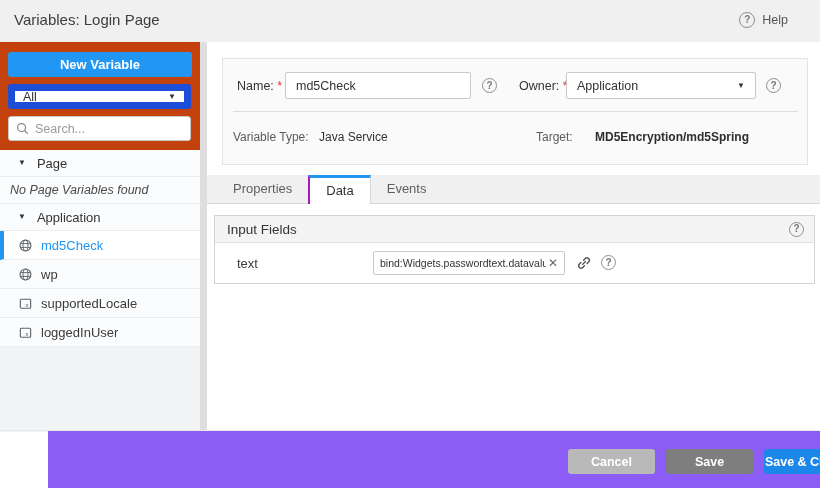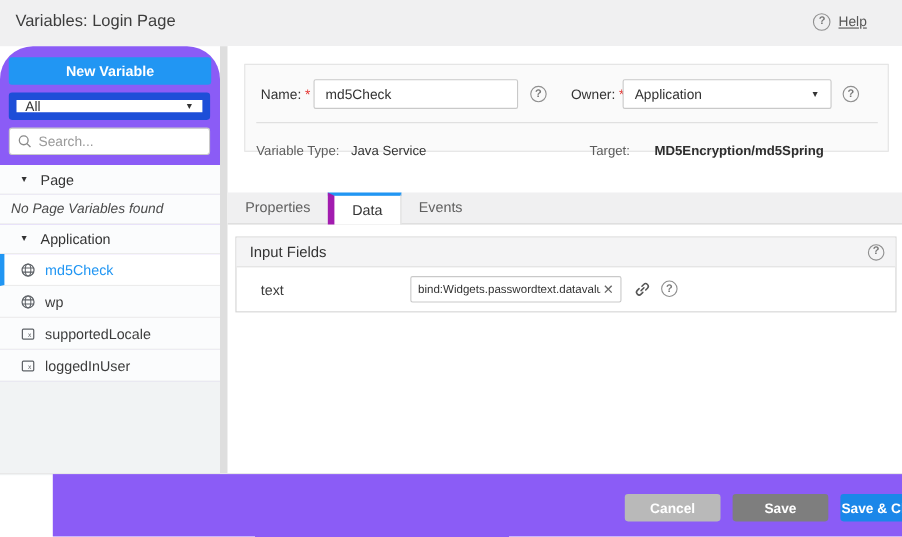--- a/index.html
+++ b/index.html
@@ -5,28 +5,28 @@
   * { margin:0; padding:0; box-sizing:border-box; }
   html,body { width:820px; height:488px; }
   body { font-family:"Liberation Sans", sans-serif; background:#fff; color:#333; }
   #app { position:relative; width:820px; height:488px; overflow:hidden; background:#fff; }
 
   
   .header { position:absolute; left:0; top:0; width:820px; height:42px; background:#f0f0f1;text-align:center; }
   .header-title { position:absolute; left:14px; top:11px; font-size:15px; color:#3d3d3d; }
   .header-help { position:absolute; right:32px; top:12px; display:flex; align-items:center; gap:7px; cursor:pointer; }
   .header-help .qmark { width:16px; height:16px; }
-  .header-help span.lbl { font-size:12.5px; color:#555;text-decoration:underline; }
+  .header-help span.lbl { font-size:12.5px; color:#555; }
 
   .qmark { display:inline-flex; align-items:center; justify-content:center;
            width:15px; height:15px; border:1.4px solid #8f8f8f; border-radius:50%;
            color:#777; font-size:10px; font-weight:bold; line-height:1; flex:0 0 auto; }
 
   
-  .sidebar { position:absolute; left:0; top:42px; width:200px; height:388px; background:#8b5cf6;border-radius:30px; }
+  .sidebar { position:absolute; left:0; top:42px; width:200px; height:388px; background:#c2410c; }
   .divider-v { position:absolute; left:200px; top:42px; width:7px; height:388px; background:#dedede; }
 
   .new-var-btn { position:absolute; left:8px; top:10px; width:184px; height:25px;
                  background:var(--accent,#2196f3); color:#fff; border:none; border-radius:3px;
                  font-size:13px; font-weight:bold; font-family:inherit; cursor:pointer; }
   .filter-select { position:absolute; left:8px; top:42px; width:183px; height:25px;
                    background:#fff; border:7px solid #1d4ed8; border-radius:3px;
                    font-size:12.5px; color:#333; display:flex; align-items:center;
                    padding:0 8px; cursor:pointer; }
   .filter-select .caret { margin-left:auto; }
@@ -47,21 +47,21 @@
                 color:#4a4a4a; cursor:default; }
   .tree-item { height:29px; padding-left:18px; gap:8px; font-size:13px; color:#3c3c3c; }
   .tree-item .vicon { flex:0 0 auto; display:inline-flex; }
   .tree-item.selected { background:#fff; border-left:4px solid var(--accent,#2196f3);
                         padding-left:14px; color:var(--accent,#2196f3); }
   .tree-filler { height:85px; background:#f1f3f4; border-bottom:none; cursor:default; }
 
   
   .main { position:absolute; left:207px; top:42px; width:613px; height:388px; background:#fff; }
 
-  .details-panel { position:absolute; left:15px; top:16px; width:586px; height:80px;
+  .details-panel { position:absolute; left:15px; top:16px; width:586px; height:107px;
                    background:#fafafa; border:1px solid #e3e3e3;padding-left:38px; }
   .fld-label { font-size:12.5px; color:#333; }
   .req { color:#e53935; }
   .name-label  { position:absolute; left:14px; top:20px; }
   .name-input  { position:absolute; left:62px; top:13px; width:186px; height:27px;
                  border:1px solid #c9c9c9; border-radius:2px; font-size:12.5px;
                  font-family:inherit; color:#333; padding:0 10px; background:#fff; }
   .name-help   { position:absolute; left:259px; top:19px; }
   .owner-label { position:absolute; left:296px; top:20px; }
   .owner-select{ position:absolute; left:343px; top:13px; width:190px; height:27px;
@@ -75,26 +75,26 @@
   .ro-label    { color:#5c5c5c; }
   .ro-value    { color:#2e2e2e; font-weight:bold; }
   .ro-vt-label { position:absolute; left:0; }
   .ro-vt-value { position:absolute; left:86px; font-weight:normal; color:#333;text-align:center; }
   .ro-tg-label { position:absolute; left:303px; }
   .ro-tg-value { position:absolute; left:362px; }
 
   
   .tabbar { position:absolute; left:0; top:133px; width:613px; height:29px;
             background:#f0f0f1; border-bottom:1px solid #d7d7d7; display:flex;
-            align-items:flex-start; }
+            align-items:flex-start; padding-left:10px; }
   .tab { height:28px; line-height:28px; padding:0 16px; font-size:13px; color:#5f5f5f;
          cursor:pointer; }
   .tab.active { height:29px; line-height:25px; background:#fff; color:#333;
                 border-top:3px solid var(--accent,#2196f3);
-                border-left:6px solid #a21caf; border-right:1px solid #d7d7d7; }
+                border-left:2px solid #a21caf; border-right:1px solid #d7d7d7; }
 
   
   .if-panel { position:absolute; left:7px; top:173px; width:601px; height:69px;
               border:1px solid #d4d4d4; background:#fff; }
   .if-header { height:27px; background:#f4f4f5; border-bottom:1px solid #e2e2e2;
                display:flex; align-items:center; padding:0 10px 0 12px; }
   .if-title { font-size:13.5px; color:#333; }
   .if-header .qmark { margin-left:auto; }
   .if-row { position:relative; height:41px; }
   .if-field-label { position:absolute; left:22px; top:13px; font-size:13px; color:#3c3c3c; }

